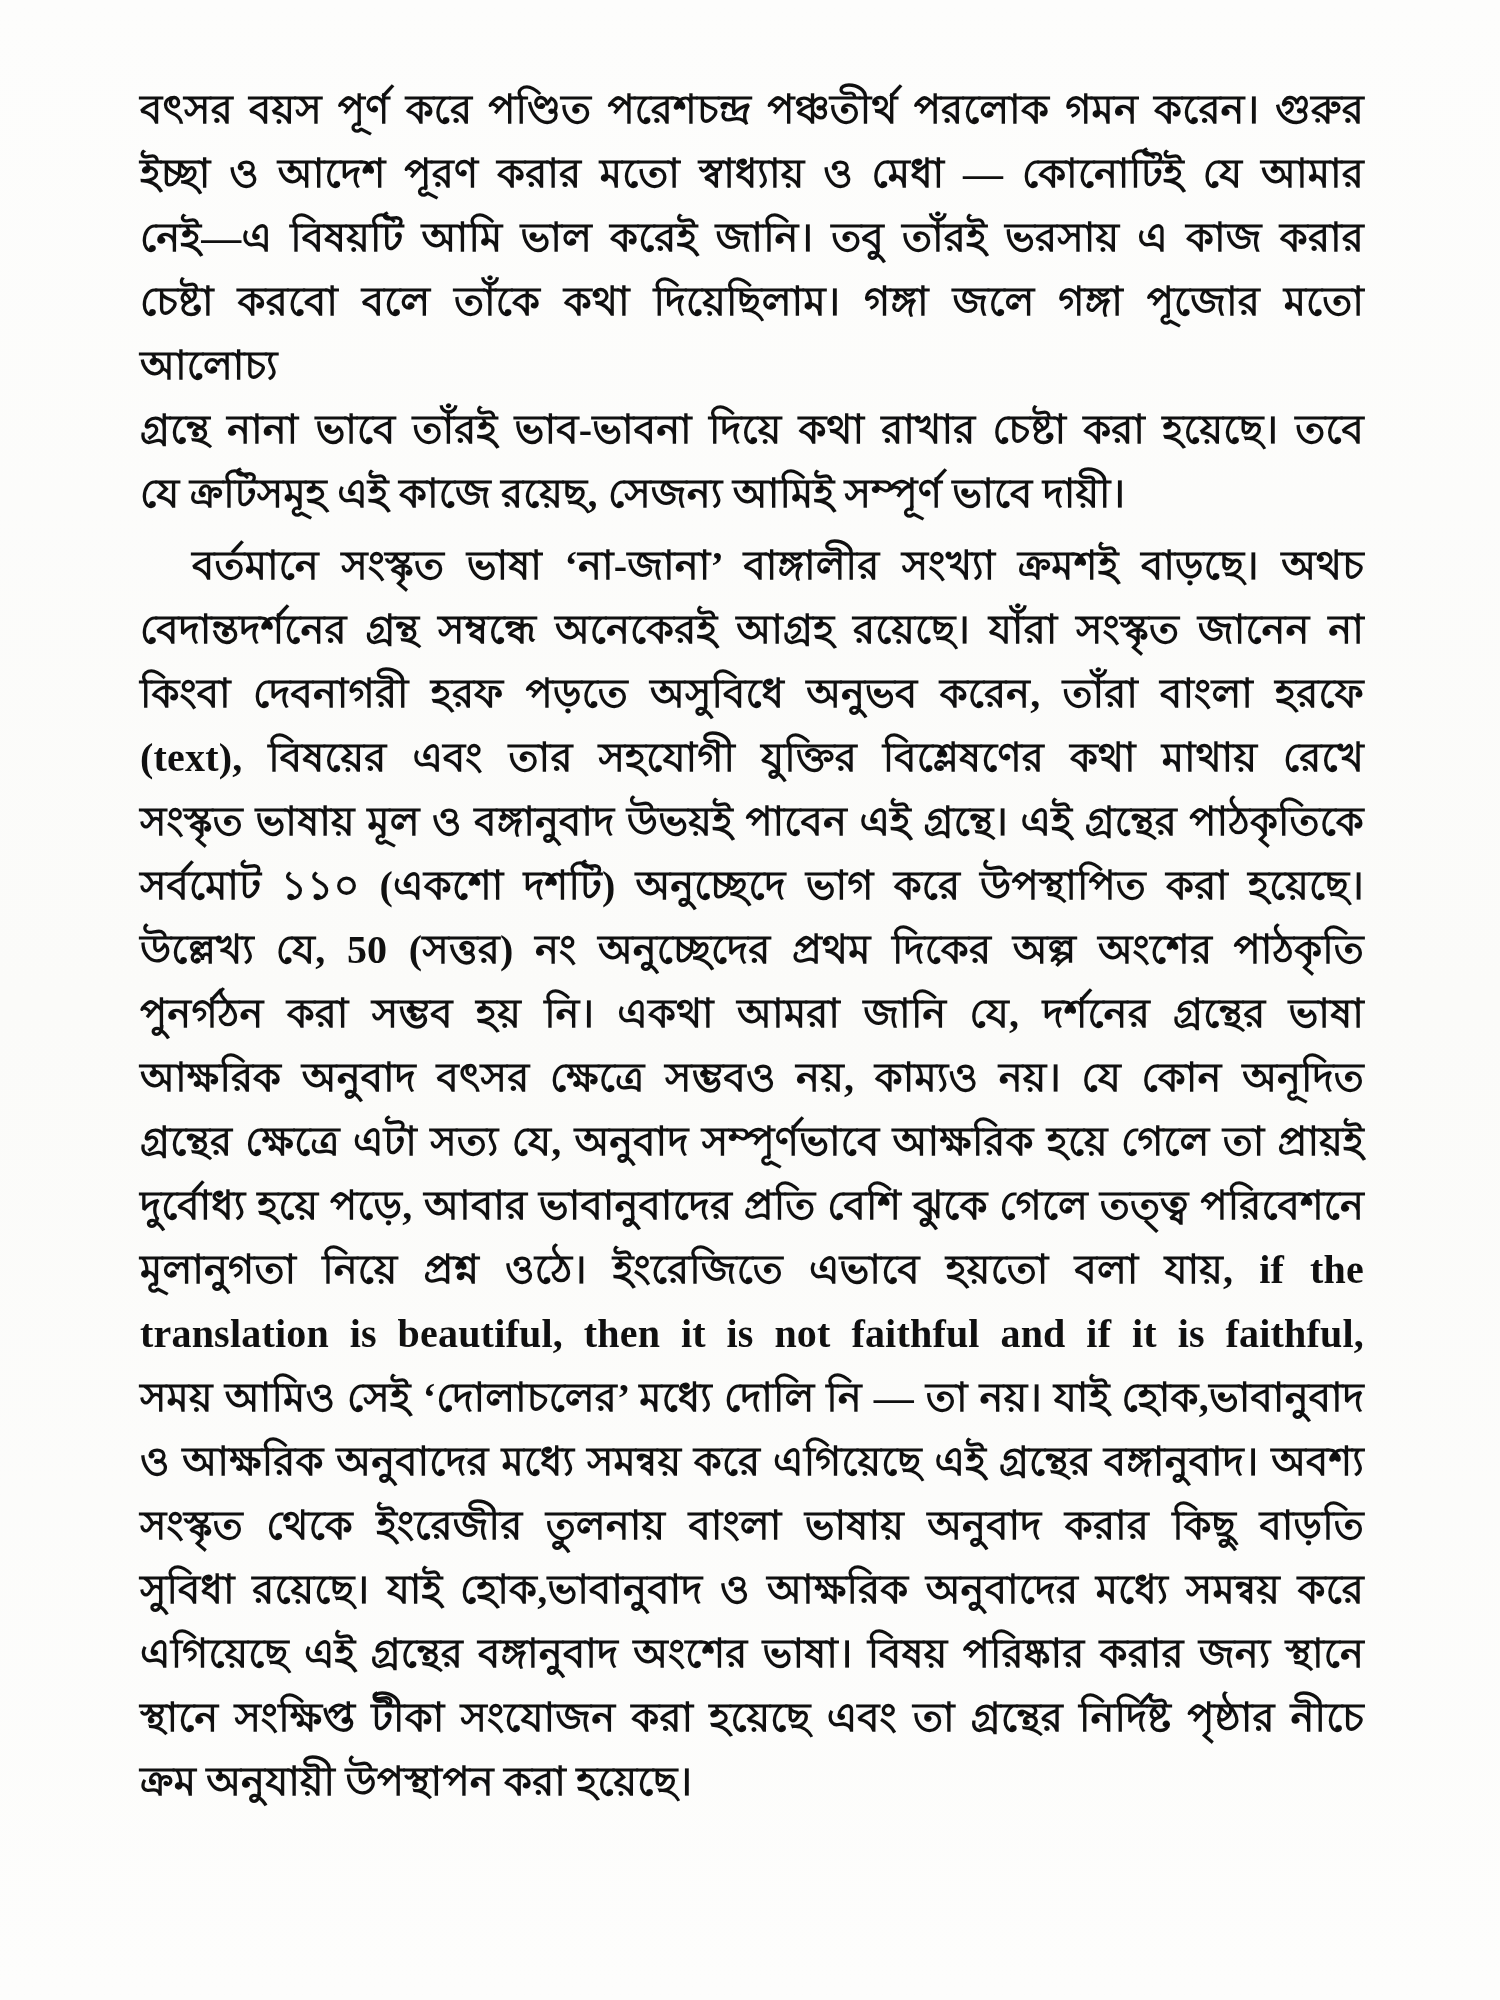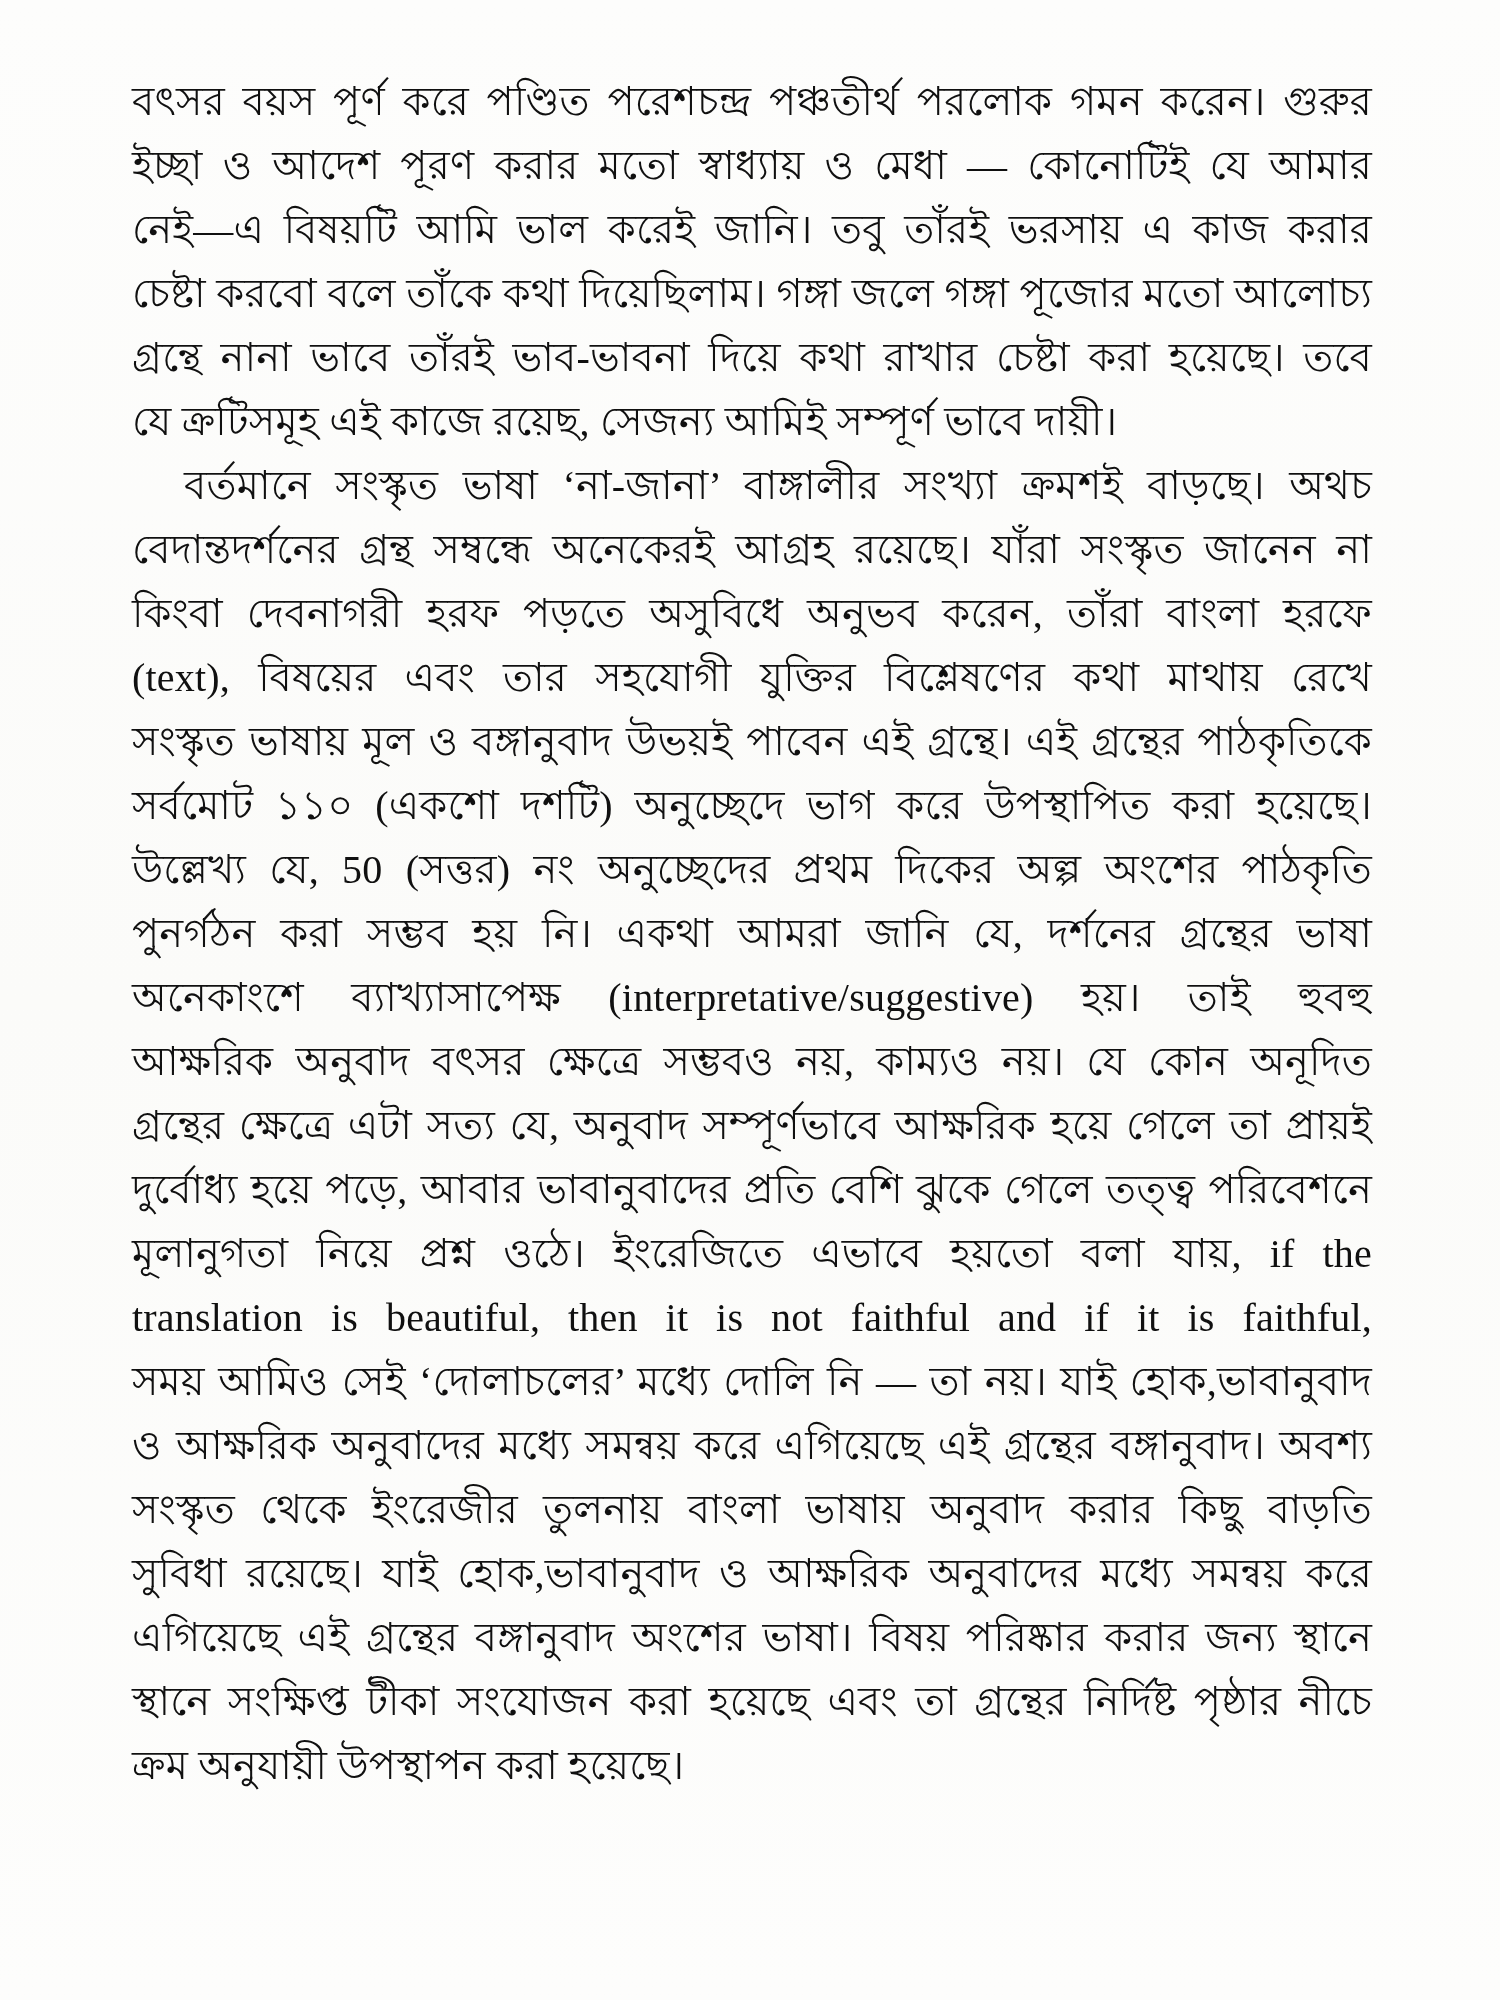--- a/index.html
+++ b/index.html
@@ -20,22 +20,23 @@
     left: 132px;
     top: 70px;
     width: 1240px;
     color: #101010;
     font-size: 40px;
     line-height: 64px;
     font-weight: 500;
     letter-spacing: 0.2px;
   }
   .para {
-    margin: 0;
+    margin: 8px;
     padding: 0;
+    font-weight: bold;
   }
   .line {
     white-space: normal;
     text-align: justify;
     text-align-last: justify;
     min-height: 64px;
   }
   .line.no-justify {
     text-align: center;
     text-align-last: left;
@@ -61,21 +62,20 @@
       </div>
       <div class="para">
         <div class="line indent">বর্তমানে সংস্কৃত ভাষা ‘না-জানা’ বাঙ্গালীর সংখ্যা ক্রমশই বাড়ছে। অথচ</div>
         <div class="line">বেদান্তদর্শনের গ্রন্থ সম্বন্ধে  অনেকেরই আগ্রহ রয়েছে। যাঁরা সংস্কৃত জানেন না</div>
         <div class="line">কিংবা দেবনাগরী হরফ পড়তে অসুবিধে অনুভব করেন, তাঁরা বাংলা হরফে</div>
         <div class="line">(text), বিষয়ের এবং তার সহযোগী যুক্তির বিশ্লেষণের কথা মাথায় রেখে</div>
         <div class="line">সংস্কৃত ভাষায় মূল ও বঙ্গানুবাদ উভয়ই পাবেন এই গ্রন্থে। এই গ্রন্থের পাঠকৃতিকে</div>
         <div class="line">সর্বমোট ১১০ (একশো দশটি) অনুচ্ছেদে ভাগ করে উপস্থাপিত করা হয়েছে।</div>
         <div class="line">উল্লেখ্য যে, 50 (সত্তর) নং অনুচ্ছেদের প্রথম দিকের অল্প অংশের পাঠকৃতি</div>
         <div class="line">পুনর্গঠন করা সম্ভব হয় নি। একথা আমরা জানি যে, দর্শনের গ্রন্থের ভাষা</div>
-        <div class="line">অনেকাংশে ব্যাখ্যাসাপেক্ষ (interpretative/suggestive) হয়। তাই হুবহু</div>
         <div class="line">আক্ষরিক অনুবাদ বৎসর ক্ষেত্রে সম্ভবও নয়, কাম্যও নয়। যে কোন অনূদিত</div>
         <div class="line">গ্রন্থের ক্ষেত্রে এটা সত্য যে, অনুবাদ সম্পূর্ণভাবে আক্ষরিক হয়ে গেলে তা প্রায়ই</div>
         <div class="line">দুর্বোধ্য হয়ে পড়ে, আবার ভাবানুবাদের প্রতি বেশি ঝুকে গেলে তত্ত্ব পরিবেশনে</div>
         <div class="line">মূলানুগতা নিয়ে প্রশ্ন ওঠে। ইংরেজিতে এভাবে হয়তো বলা যায়, if the</div>
         <div class="line">translation is beautiful, then it is not faithful and if it is faithful,</div>
         <div class="line">সময় আমিও সেই ‘দোলাচলের’ মধ্যে দোলি নি — তা নয়। যাই হোক,ভাবানুবাদ</div>
         <div class="line">ও আক্ষরিক অনুবাদের মধ্যে সমন্বয় করে এগিয়েছে এই গ্রন্থের বঙ্গানুবাদ। অবশ্য</div>
         <div class="line">সংস্কৃত থেকে ইংরেজীর তুলনায়  বাংলা ভাষায় অনুবাদ করার কিছু বাড়তি</div>
         <div class="line">সুবিধা রয়েছে। যাই হোক,ভাবানুবাদ ও আক্ষরিক অনুবাদের মধ্যে সমন্বয় করে</div>
         <div class="line">এগিয়েছে এই গ্রন্থের বঙ্গানুবাদ অংশের ভাষা। বিষয় পরিষ্কার করার জন্য স্থানে</div>

